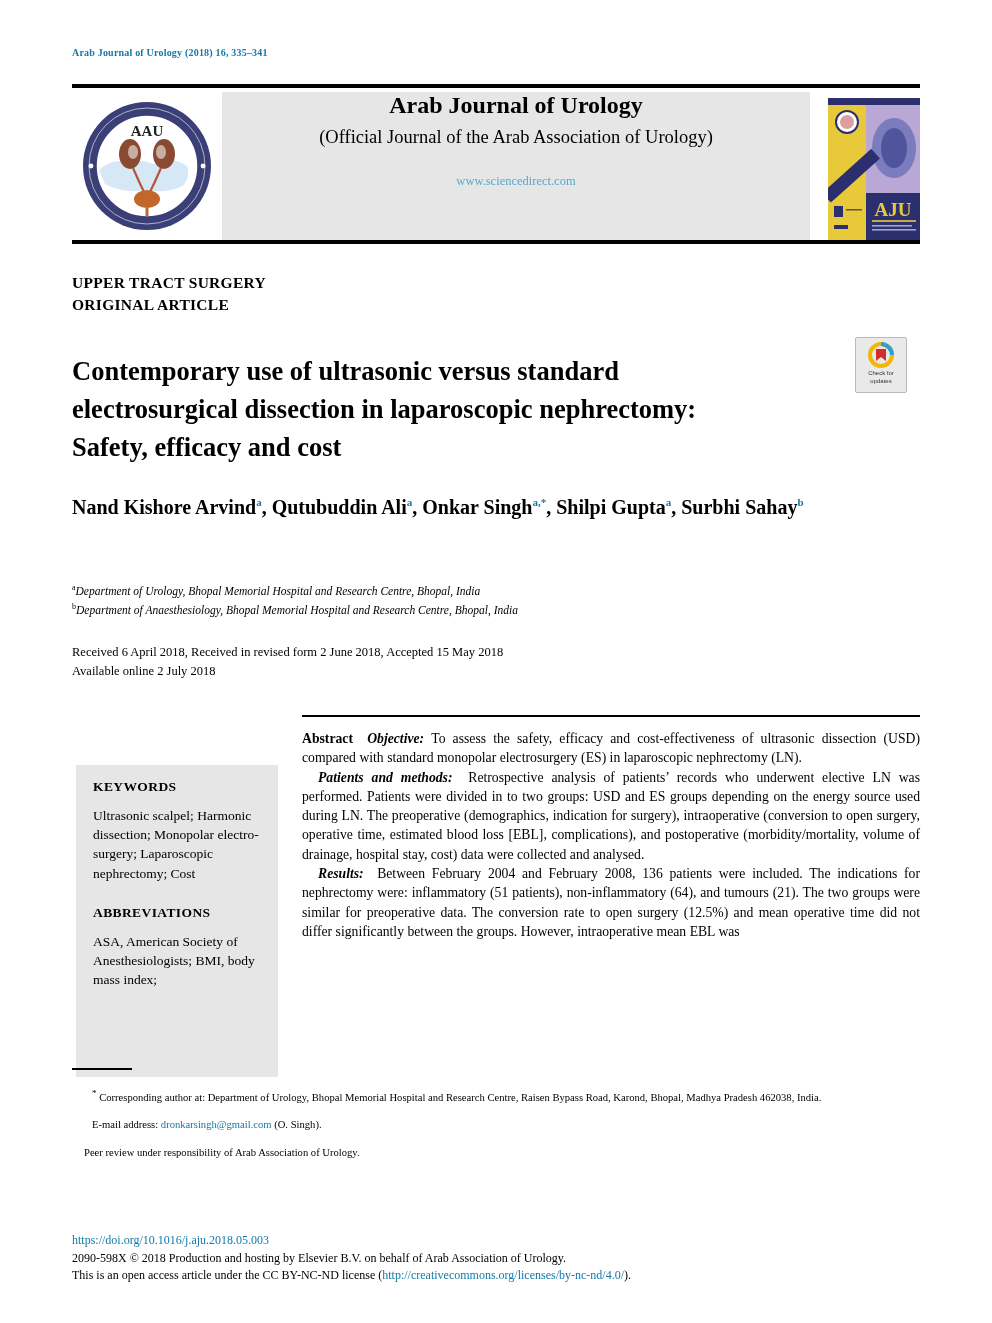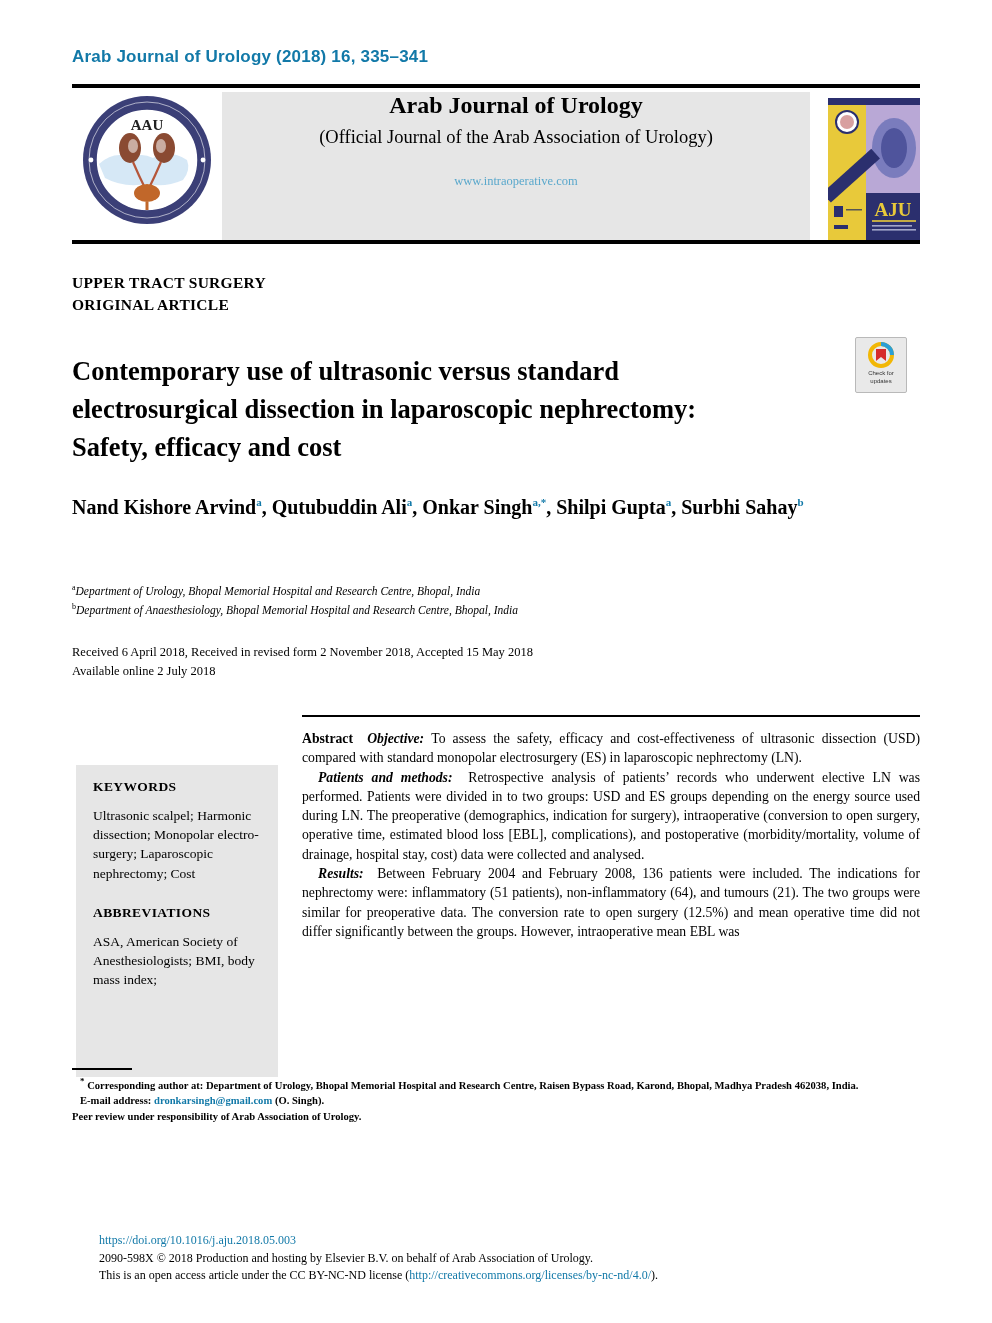--- a/index.html
+++ b/index.html
@@ -14,23 +14,23 @@
     position:absolute;
     left:0;top:0;
     width:992px;height:1323px;
     background:#ffffff;
   }
 
   
   .running-head{
     position:absolute;
     left:72px;top:47px;
-    font-family:Liberation Sans, sans-serif;
-    font-weight:bold;
-    font-size:17px;
+    font-family:Liberation Serif, serif;
+    font-weight:bold;
+    font-size:10px;
     letter-spacing:.2px;
     color:#1279a8;
   }
 
   
   .journal-header{
     position:absolute;
     left:72px;top:84px;
     width:848px;
   }
@@ -40,21 +40,21 @@
   .rule-thick.bottom{margin-top:0;}
   .header-body{
     position:relative;
     height:148px;
     display:flex;
     align-items:stretch;
     margin-top:4px;
   }
   .aau-logo{
     width:150px;
-    display:flex;align-items:flex-start;justify-content:center;
+    display:flex;align-items:center;justify-content:center;
   }
   .aau-logo svg{display:block;}
   .title-band{
     flex:1;
     background:#e6e6e6;
     display:flex;
     flex-direction:column;
     align-items:center;
     margin-right:12px;
   }
@@ -210,21 +210,21 @@
   }
   .footnotes{
     position:absolute;
     left:72px;top:1074px;
     width:848px;
     font-family:"Liberation Serif", serif;
     font-size:10.6px;
     line-height:15.5px;
     text-align:justify;
   }
-  .footnotes p{margin:0;font-weight:bold;}
+  .footnotes p{margin:12px;}
   .footnotes .ind{text-indent:8px;}
   .link{color:#1279a8;}
   .star{font-size:9px;vertical-align:super;}
 
   
   .els-box{
     position:absolute;
     left:73px;top:1160px;
     width:400px;height:60px;
     border:1.6px solid #000;
@@ -248,21 +248,20 @@
   }
 
   
   .copyright{
     position:absolute;
     left:72px;top:1232px;
     width:850px;
     font-family:"Liberation Serif", serif;
     font-size:12px;
     line-height:17.5px;
-    margin-left:27px;
   }
   .copyright p{margin:0;}
   .copyright .doi{color:#1279a8;}
 </style>
 </head>
 <body>
 
 <div class="page">
 
   <div class="running-head">Arab Journal of Urology (2018) 16, 335–341</div>
@@ -289,21 +288,21 @@
           <path d="M68 110 L68 118" stroke="#c1672a" stroke-width="3"></path>
           <circle cx="68" cy="68" r="58" fill="none" stroke="#ffffff" stroke-width="0.6"></circle>
           <circle cx="12" cy="68" r="2.4" fill="#ffffff"></circle>
           <circle cx="124" cy="68" r="2.4" fill="#ffffff"></circle>
         </svg>
       </div>
 
       <div class="title-band">
         <div class="jtitle">Arab Journal of Urology</div>
         <div class="jsubtitle">(Official Journal of the Arab Association of Urology)</div>
-        <div class="jurl">www.intraoperative.com</div>
+        <div class="jurl">www.sciencedirect.com</div>
       </div>
 
       <div class="cover-thumb">
         <svg width="92" height="142" viewBox="0 0 92 142">
           <rect x="0" y="0" width="92" height="142" fill="#e8c93a"></rect>
           <rect x="0" y="0" width="92" height="7" fill="#2b2f6e"></rect>
           <rect x="0" y="7" width="38" height="135" fill="#e8c93a"></rect>
           <rect x="38" y="7" width="54" height="88" fill="#b9a8d6"></rect>
           <rect x="38" y="95" width="54" height="47" fill="#2b2f6e"></rect>
           <ellipse cx="66" cy="50" rx="22" ry="30" fill="#6f74b8" opacity="0.85"></ellipse>
@@ -353,21 +352,21 @@
     <span><span>Shilpi Gupta</span><sup>a</sup>,</span>
     <span><span>Surbhi Sahay</span><sup>b</sup></span>
   </div>
 
   <div class="affils">
     <div><sup>a</sup><span>Department of Urology, Bhopal Memorial Hospital and Research Centre, Bhopal, India</span></div>
     <div><sup>b</sup><span>Department of Anaesthesiology, Bhopal Memorial Hospital and Research Centre, Bhopal, India</span></div>
   </div>
 
   <div class="dates">
-    <div>Received 6 April 2018, Received in revised form 2 November 2018, Accepted 15 May 2018</div>
+    <div>Received 6 April 2018, Received in revised form 2 June 2018, Accepted 15 May 2018</div>
     <div>Available online 2 July 2018</div>
   </div>
 
   <div class="abs-rule"></div>
 
   <aside class="kw-box">
     <div class="kw-head">KEYWORDS</div>
     <div class="kw-list">Ultrasonic scalpel; Harmonic dissection; Monopolar electro­surgery; Laparoscopic nephrec­tomy; Cost</div>
     <div class="kw-head second">ABBREVIATIONS</div>
     <div class="kw-list">ASA, American Society of Anesthesiol­ogists; BMI, body mass index;</div>

